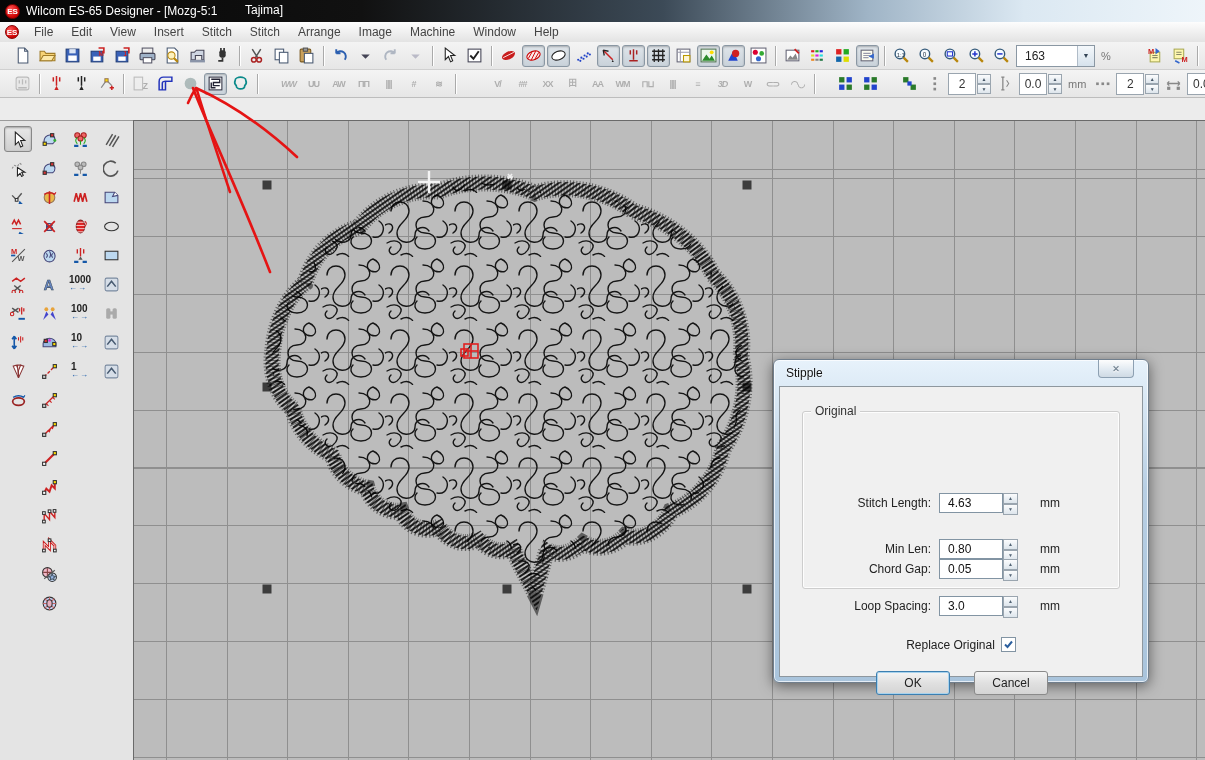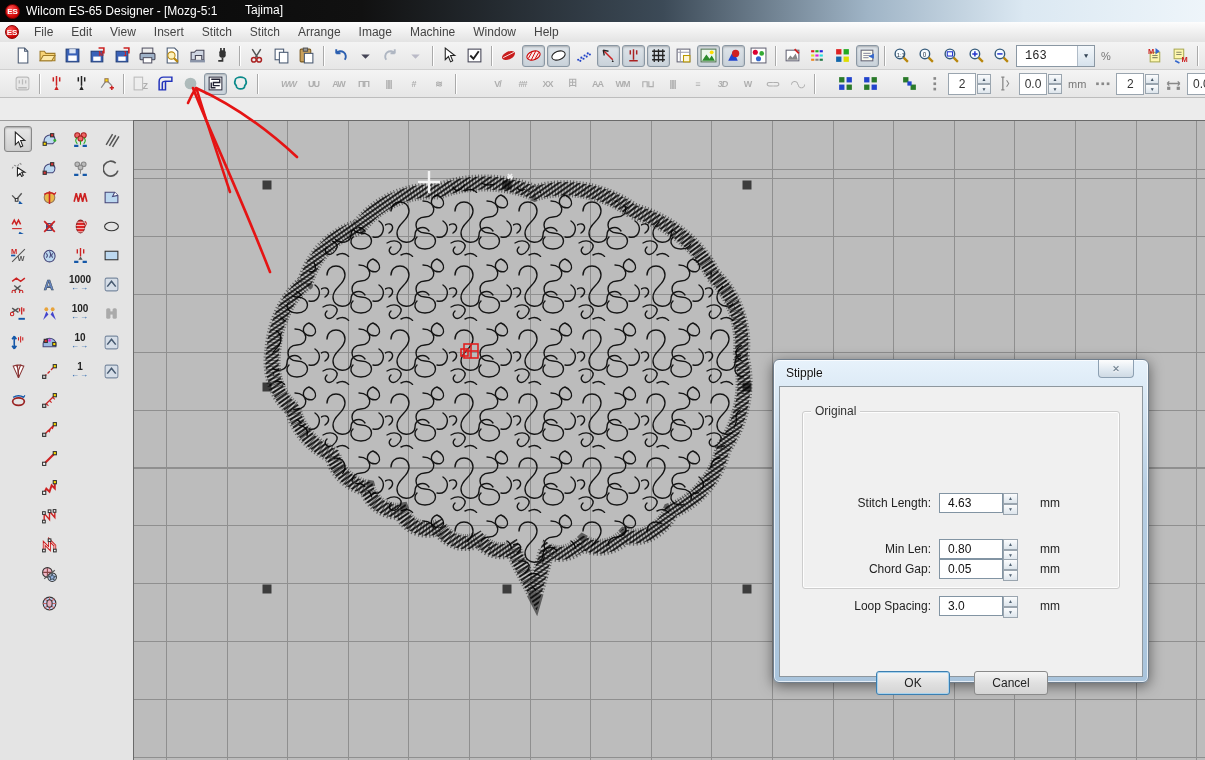--- a/index.html
+++ b/index.html
@@ -25,39 +25,39 @@
   #tbrow1{top:42px;height:27px;border-bottom:1px solid #d0d0d0;padding-left:10px;}
   #tbrow2{top:70px;height:27px;border-bottom:1px solid #bdbdbd;padding-left:10px;}
   .tbtn{width:23px;height:22px;display:inline-flex;align-items:center;justify-content:center;
     border:1px solid transparent;border-radius:3px;margin:0 1px;flex:none;box-sizing:border-box;}
   .tbtn.pressed{background:linear-gradient(#dfe5ea,#c9d2da);border:1px solid #8a97a3;
     box-shadow:inset 0 1px 2px rgba(0,0,0,.25);}
   .tsep{width:1px;height:20px;background:#aaa;margin:0 4px;flex:none;box-shadow:1px 0 0 #fff;}
   .tgap{width:14px;flex:none;}
   .ttxt{font-size:9px;font-weight:bold;color:#9a9a9a;letter-spacing:-1px;}
   .combo{display:inline-flex;align-items:center;border:1px solid #8a97a3;background:#fff;
-    height:20px;margin:0 2px;flex:none;font-family:Liberation Mono, monospace;}
+    height:20px;margin:0 2px;flex:none;}
   .combo .val{width:52px;font-size:12px;color:#222;padding-left:8px;}
   .combo .drop{width:16px;height:100%;display:flex;align-items:center;justify-content:center;
     background:linear-gradient(#f4f8fb,#d6e2ec);border-left:1px solid #b0bcc8;font-size:7px;color:#345;}
   .unit{font-size:11px;color:#777;margin:0 4px;flex:none;}
   .spinbox{display:inline-flex;border:1px solid #9aa5af;background:#fff;height:20px;align-items:center;flex:none;margin:0 1px;}
   .spinbox .sval{width:26px;font-size:12px;color:#333;text-align:center;}
   .spin{width:14px;height:20px;display:inline-flex;flex-direction:column;flex:none;margin-right:2px;}
   .spin div{flex:1;border:1px solid #9aa5af;background:linear-gradient(#fbfcfd,#dde5ec);
     font-size:5px;line-height:8px;text-align:center;color:#456;box-sizing:border-box;}
   
   #main{position:absolute;left:0;top:120px;width:1205px;height:640px;}
   #toolbox{position:absolute;left:0;top:0;width:133px;height:640px;background:#e4e4e4;
     border-top:1px solid #9a9a9a;}
   .tool{position:absolute;width:28px;height:26px;display:flex;align-items:center;justify-content:center;
     border:1px solid transparent;border-radius:3px;box-sizing:border-box;}
   .tool.pressed{background:linear-gradient(#e8e8e8,#cfcfcf);border:1px solid #888;
     box-shadow:inset 0 1px 2px rgba(0,0,0,.3);}
-  .tool .num{font-size:10px;font-weight:bold;color:#222;line-height:8px;text-align:center;}
+  .tool .num{font-size:10px;font-weight:bold;color:#222;line-height:8px;}
   .tool .num .arr{display:block;color:#1558a8;font-size:8px;letter-spacing:1px;}
   #canvas{position:absolute;left:133px;top:0;width:1072px;height:647px;background:#bcbcbc;
     border-top:1px solid #6a6a6a;border-left:1px solid #6a6a6a;box-sizing:border-box;
     background-image:
       repeating-linear-gradient(to right,#8f8f8f 0 1px,transparent 1px 60.6px),
       repeating-linear-gradient(to bottom,#8f8f8f 0 1px,transparent 1px 57.9px);
     background-position:32px 57px,32px 57px;}
   #scene{position:absolute;left:0;top:0;width:1072px;height:640px;}
   
   #dialog{position:absolute;left:772px;top:358px;width:376px;height:324px;border-radius:6px;
@@ -1042,20 +1042,28 @@
                 <div class="f-label">Loop Spacing:</div>
                 <div class="f-input">3.0</div>
                 <div class="f-spin">
                   <div>▲</div>
                   <div>▼</div>
                 </div>
                 <div class="f-unit">mm</div>
               </div>
             </div>
         </div>
+        <div id="replace-row">
+          <span>Replace Original</span>
+          <span id="replace-check">
+            <svg width="11" height="11" viewBox="0 0 11 11">
+              <path d="M2,5.5 L4.5,8 L9,2.5" fill="none" stroke="#2b5f9e" stroke-width="2"></path>
+            </svg>
+          </span>
+        </div>
         <div class="dlg-btn" id="btn-ok">OK</div>
         <div class="dlg-btn" id="btn-cancel">Cancel</div>
       </div>
     </div>
   </div>
 </div>
 
 <svg id="annot" viewBox="0 0 1205 760">
   <g fill="none" stroke="#e51414" stroke-width="2.6" stroke-linecap="round">
     <path d="M297,157 C255,118 216,97 196,88"></path>

